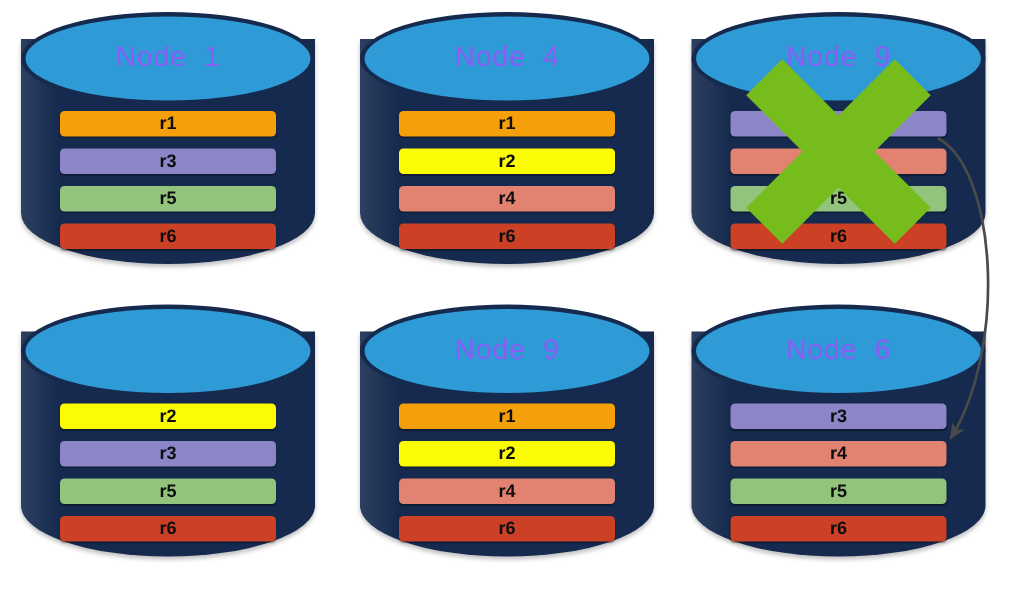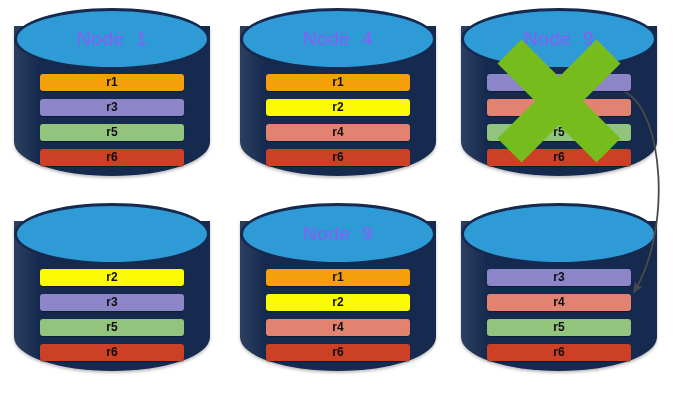--- a/index.html
+++ b/index.html
@@ -203,20 +203,21 @@
       <div class="record" style="background: rgb(251, 251, 5);">r2</div>
       <div class="record" style="background: rgb(226, 131, 113);">r4</div>
       <div class="record" style="background: rgb(204, 65, 37);">r6</div>
     </div>
   </div>
 
   <div class="node" style="left:461px; top:203px;">
     <div class="cyl-body"></div>
     <div class="cyl-shade-left"></div>
     <div class="cyl-top"></div>
+    <div class="node-label">Node  6</div>
     <div class="records">
       <div class="record" style="background: rgb(140, 133, 200);">r3</div>
       <div class="record" style="background: rgb(226, 131, 113);">r4</div>
       <div class="record" style="background: rgb(147, 196, 125);">r5</div>
       <div class="record" style="background: rgb(204, 65, 37);">r6</div>
     </div>
   </div>
 
   <svg id="arrow-layer" viewBox="0 0 676 402">
     <defs>

